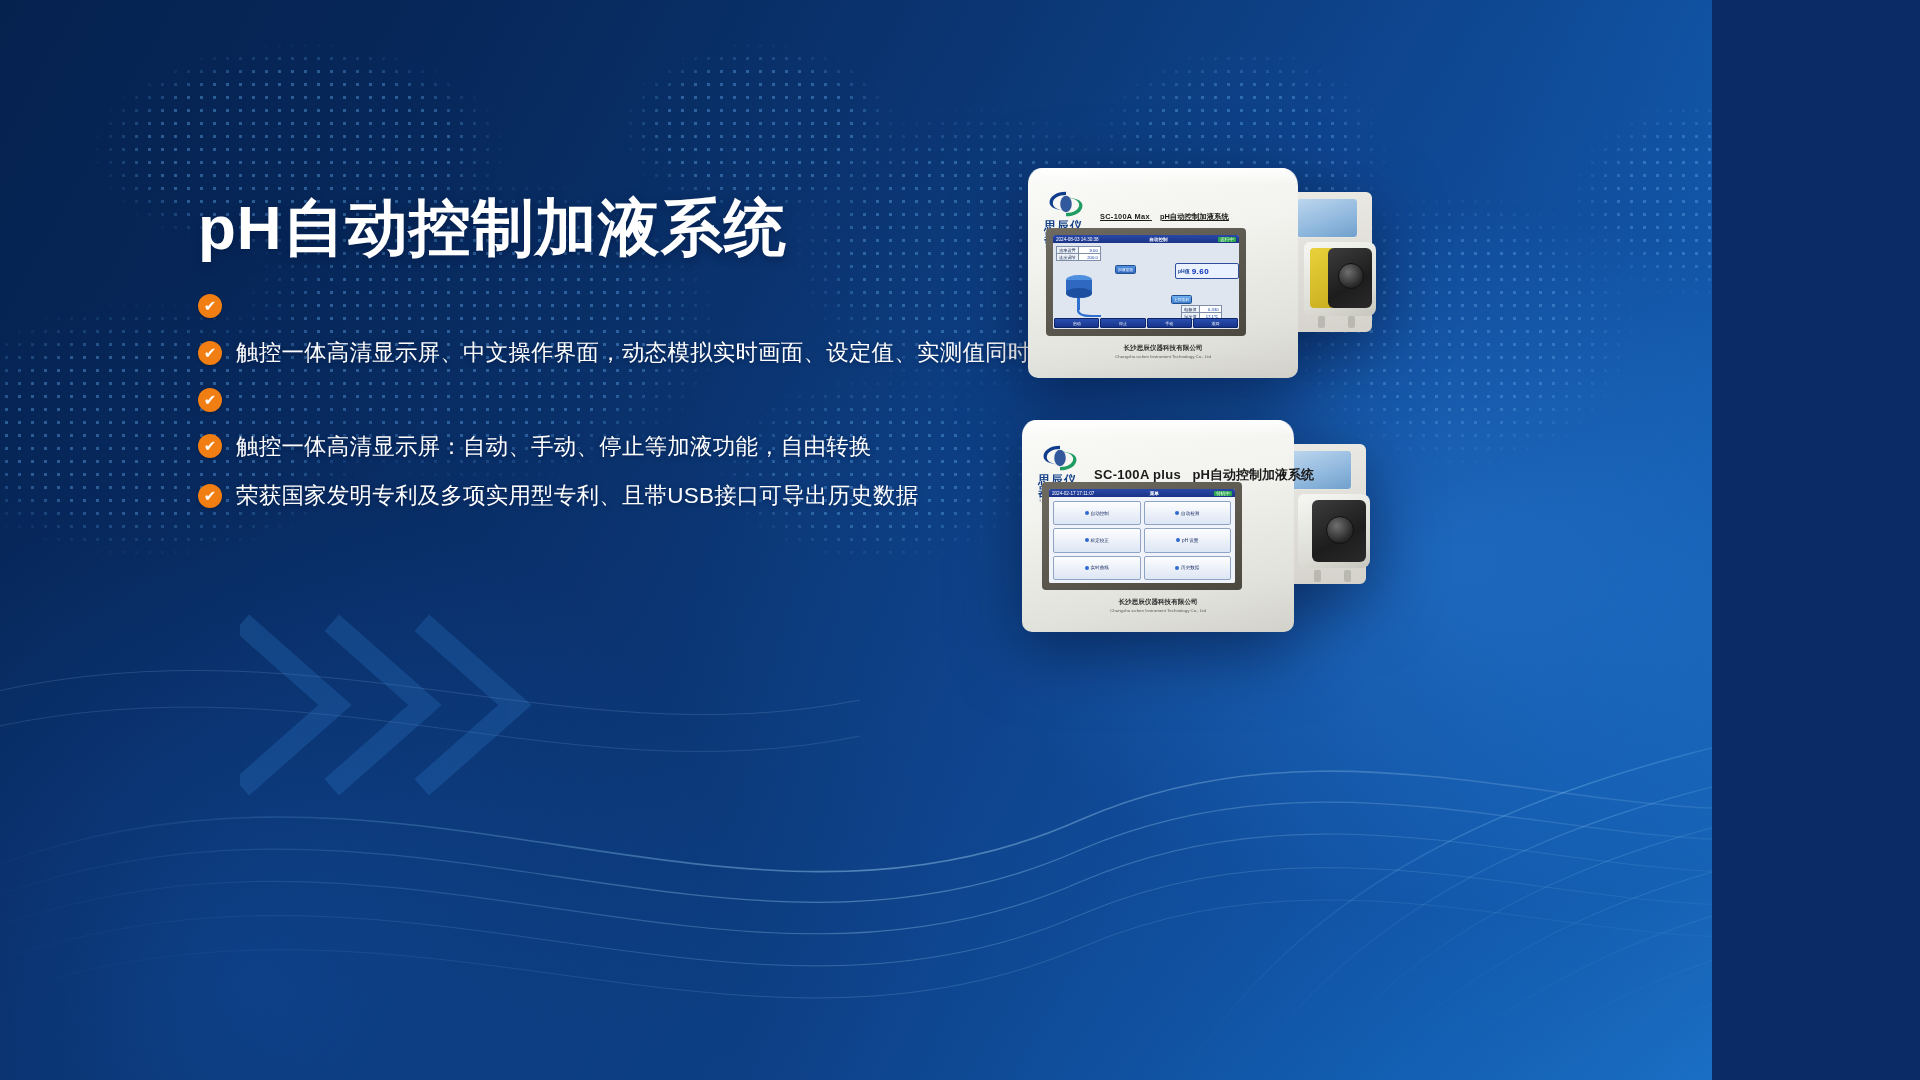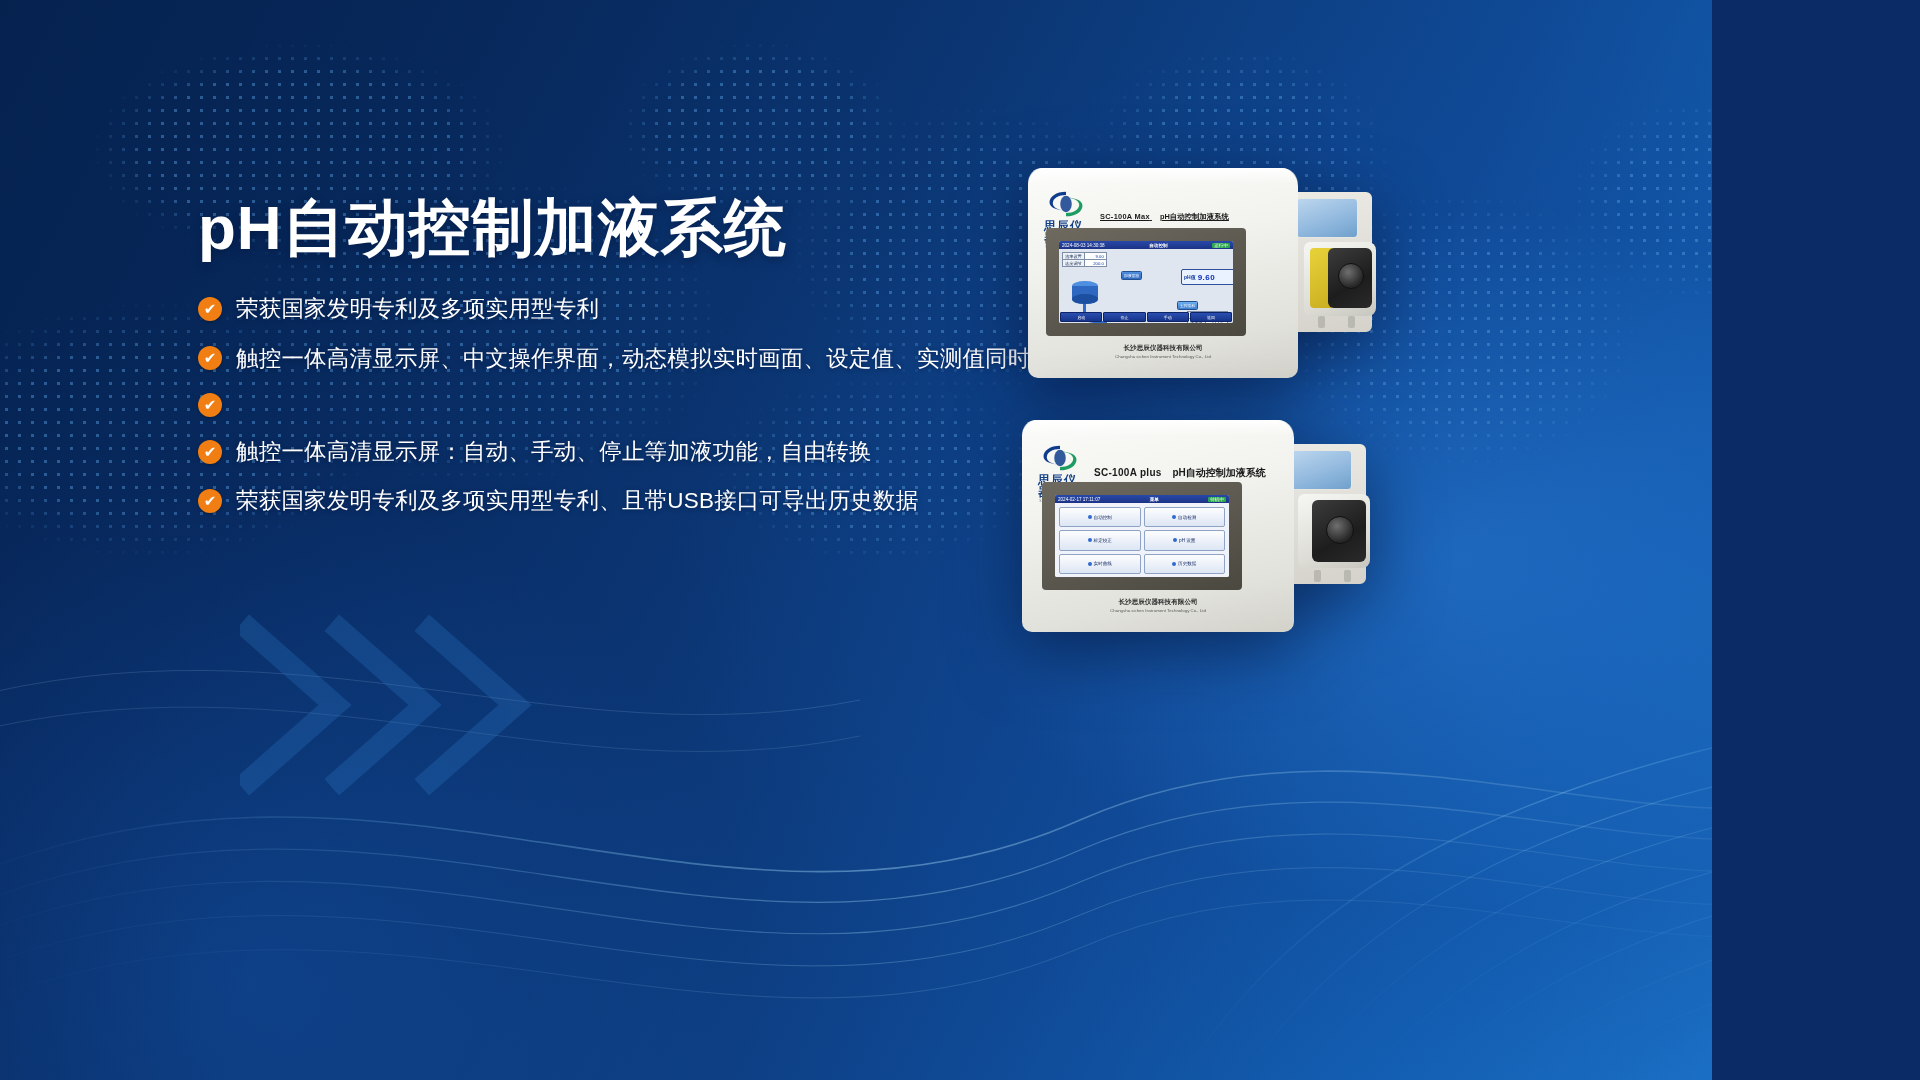--- a/index.html
+++ b/index.html
@@ -91,21 +91,21 @@
   .logo-cn { font-size:12px; font-weight:bold; color:#123f86; letter-spacing:1px; line-height:1; margin-top:2px; }
   .logo-en { font-size:3.2px; color:#6b7a90; letter-spacing:.3px; line-height:1; margin-top:1.5px; }
 
   .dev-model { position:absolute; color:#1a1a1a; white-space:nowrap; font-weight:600; }
   .dev-model .mname { letter-spacing:.3px; }
   .dev-model .mdesc { margin-left:8px; }
 
   .screen-frame {
     position:absolute; border-radius:4px;
     background:linear-gradient(160deg,#6e6a60,#4b4840);
-    padding:13px;
+    padding:7px;
   }
   .screen {
     width:100%; height:100%; background:#cfd8e6; border-radius:2px;
     overflow:hidden; position:relative; display:flex; flex-direction:column;
   }
   .scr-title {
     background:linear-gradient(#2848a8,#1b3386); color:#fff;
     font-size:4.6px; padding:1.5px 3px; display:flex; justify-content:space-between; align-items:center;
   }
   .scr-body { flex:1; position:relative; background:#dfe6f0; }
@@ -230,21 +230,20 @@
       <polyline points="190,20 275,95 190,170"></polyline>
     </g>
   </svg>
 
   <div class="copy">
     <div class="headline">pH自动控制加液系统</div>
 
     <div class="bullets">
       <div class="bullet">
         <span class="tick">✔</span>
-        <span class="btext">荣获国家发明专利及多项实用型专利</span>
       </div>
       <div class="bullet">
         <span class="tick">✔</span>
         <span class="btext">触控一体高清显示屏、中文操作界面，动态模拟实时画面、设定值、实测值同时显示</span>
       </div>
       <div class="bullet">
         <span class="tick">✔</span>
       </div>
       <div class="bullet">
         <span class="tick">✔</span>
@@ -371,21 +370,21 @@
       <div class="logo-wrap" style="left:16px; top:24px; width:44px;">
         <svg viewBox="0 0 48 34" width="40" height="28">
           <path d="M24 2 C12 2 4 8 4 15 C4 22 13 24 22 25 C14 24 8 21 8 16 C8 10 15 6 24 6 Z" fill="#0f3d8c"></path>
           <path d="M24 32 C36 32 44 26 44 19 C44 12 35 10 26 9 C34 10 40 13 40 18 C40 24 33 28 24 28 Z" fill="#1e9c62"></path>
           <ellipse cx="24" cy="17" rx="7" ry="10" fill="#0f3d8c" opacity=".85"></ellipse>
         </svg>
         <div class="logo-cn">思辰仪器</div>
         <div class="logo-en">SICHEN INSTRUMENTS</div>
       </div>
 
-      <div class="dev-model" style="left:72px; top:46px; font-size:10px;">
+      <div class="dev-model" style="left:72px; top:46px; font-size:13px;">
         <span class="mname">SC-100A plus</span>
         <span class="mdesc">pH自动控制加液系统</span>
       </div>
 
       <div class="screen-frame" style="left:20px; top:62px; width:200px; height:108px;">
         <div class="screen">
           <div class="scr-title">
             <span>2024-02-17 17:11:07</span>
             <span style="font-weight:bold">菜单</span>
             <span style="background:#2ea84f;border-radius:1px;padding:0 2px;">待机中</span>

